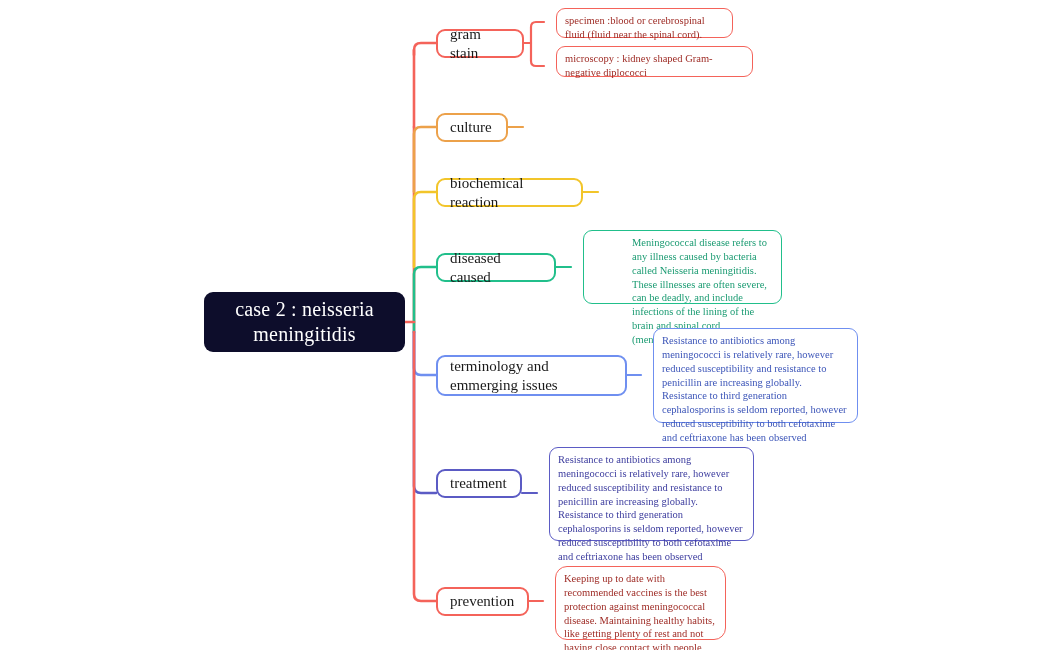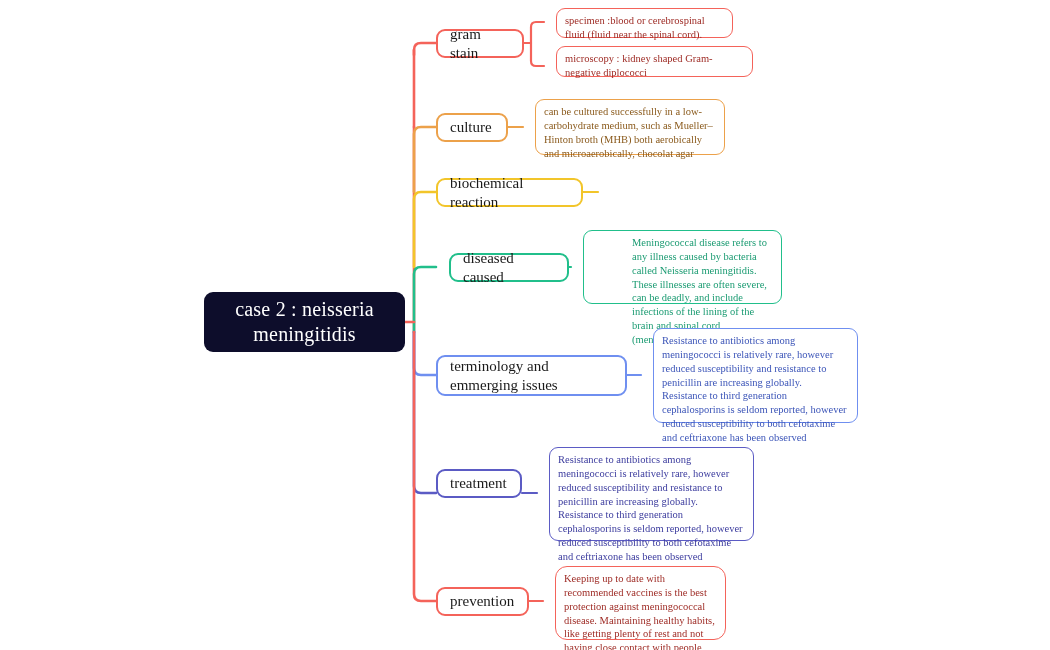--- a/index.html
+++ b/index.html
@@ -126,29 +126,26 @@
   <div class="node leaf-node" style="left:544px; top:8px; width:177px; height:30px; border-color:#f4635a; color:#9e2b25;">
     <span class="leaf-text">specimen :blood or cerebrospinal fluid (fluid near the spinal cord).</span>
   </div>
   <div class="node leaf-node" style="left:544px; top:46px; width:197px; height:31px; border-color:#f4635a; color:#9e2b25;">
     <span class="leaf-text">microscopy : kidney shaped Gram-negative diplococci</span>
   </div>
 
   <div class="node branch-node" style="left:436px; top:113px; width:72px; height:29px; border-color:#eca14a;">
     <span>culture</span>
   </div>
-  <div class="node leaf-node" style="left:523px; top:99px; width:190px; height:56px; border-color:#eca14a; color:#8a5a1c;">
-    <span class="leaf-text">can be cultured successfully in a low-carbohydrate medium, such as Mueller–Hinton broth (MHB) both aerobically and microaerobically, chocolat agar</span>
-  </div>
 
   <div class="node branch-node" style="left:436px; top:178px; width:147px; height:29px; border-color:#f2c52a;">
     <span>biochemical reaction</span>
   </div>
 
-  <div class="node branch-node" style="left:449px; top:253px; width:120px; height:29px; border-color:#21bf8b;">
+  <div class="node branch-node" style="left:436px; top:253px; width:120px; height:29px; border-color:#21bf8b;">
     <span>diseased caused</span>
   </div>
   <div class="node leaf-node" style="left:571px; top:230px; width:199px; height:74px; border-color:#21bf8b; color:#1b9b72;padding-left:48px;">
     <span class="leaf-text">Meningococcal disease refers to any illness caused by bacteria called Neisseria meningitidis. These illnesses are often severe, can be deadly, and include infections of the lining of the brain and spinal cord (meningitis) and bloodstream.</span>
   </div>
 
   <div class="node branch-node" style="left:436px; top:355px; width:191px; height:41px; border-color:#6f8ff0;">
     <span>terminology and emmerging issues</span>
   </div>
   <div class="node leaf-node" style="left:641px; top:328px; width:205px; height:95px; border-color:#6f8ff0; color:#3c55b8;">

